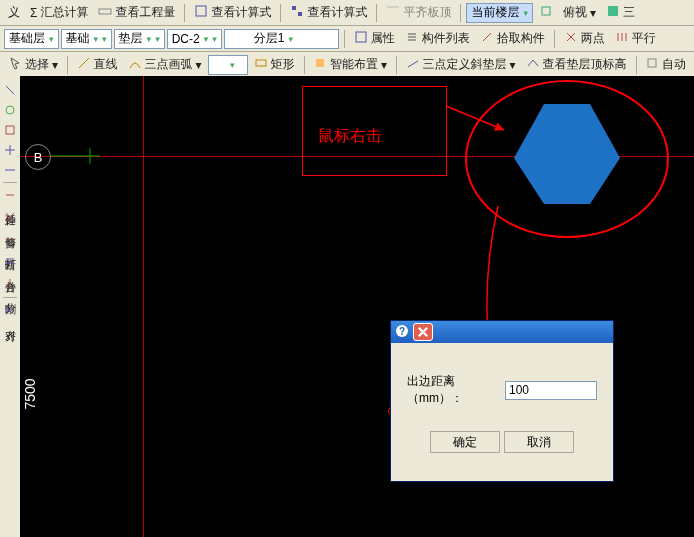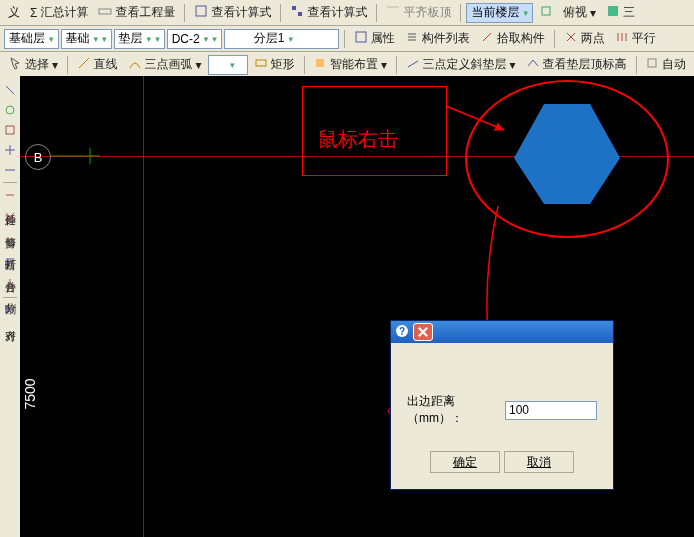--- a/index.html
+++ b/index.html
@@ -15,31 +15,31 @@
   .canvas-area { position:absolute; top:76px; left:20px; right:0; bottom:0; background:#000; overflow:hidden; }
   .side-toolbar { position:absolute; top:76px; left:0; width:20px; bottom:0; background:#ece9d8; border-right:1px solid #aca899; display:flex; flex-direction:column; align-items:center; padding-top:4px; gap:0; }
   .side-btn { width:18px; height:18px; margin:1px 0; cursor:pointer; display:flex; align-items:center; justify-content:center; }
   .side-lbl { writing-mode:vertical-rl; font-size:11px; color:#222; margin:1px 0; }
   .dim-lbl { position:absolute; color:#fff; transform:rotate(-90deg); font-size:14px; }
   .grid-line { position:absolute; background:#b00; }
   .grid-line.h { height:1px; width:100%; }
   .grid-line.v { width:1px; height:100%; }
   .marker-circ { position:absolute; width:24px; height:24px; border:1px solid #888; border-radius:50%; display:flex; align-items:center; justify-content:center; color:#fff; font-size:13px; font-family:Arial; }
   .red-box { position:absolute; border:1px solid #f00; }
-  .anno-text { position:absolute; color:#f00; font-size:20px; font-family:"SimHei","Microsoft YaHei"; }
+  .anno-text { position:absolute; color:#f00; font-size:16px; font-family:"SimHei","Microsoft YaHei"; }
   .hex-shape { position:absolute; }
   .red-ellipse { position:absolute; border:2px solid #f00; border-radius:50%; }
   .dialog { position:absolute; width:222px; background:#ece9d8; border:1px solid #0a246a; box-shadow:2px 2px 4px rgba(0,0,0,.4); }
   .dlg-title { background:linear-gradient(180deg,#3c8cde,#1f5fc1); height:22px; display:flex; align-items:center; padding:0 4px; color:#fff; font-size:12px; font-weight:bold; gap:4px; }
   .dlg-close { width:18px; height:16px; background:#e25e4e; border:1px solid #fff; border-radius:3px; display:flex; align-items:center; justify-content:center; cursor:pointer; }
-  .dlg-body { padding:30px 16px 16px;margin-top:20px; }
+  .dlg-body { padding:30px 16px 28px; }
   .dlg-row { display:flex; align-items:center; gap:4px; margin-bottom:24px; }
   .dlg-row label { font-size:12px; }
   .dlg-row input { width:84px; height:17px; border:1px solid #7f9db9; padding:0 3px; font-size:12px; }
-  .dlg-btns { display:flex; justify-content:center; gap:4px;text-decoration:underline; }
+  .dlg-btns { display:flex; justify-content:center; gap:4px; }
   .dlg-btn { width:70px; height:22px; border:1px solid #aca899; background:#ece9d8; cursor:pointer; font-size:12px; }
   
   svg { width:14px; height:14px; }
 </style>
 </head>
 <body>
 
 <div class="toolbar">
   <span class="tb-btn">义</span>
   <span class="tb-btn">

